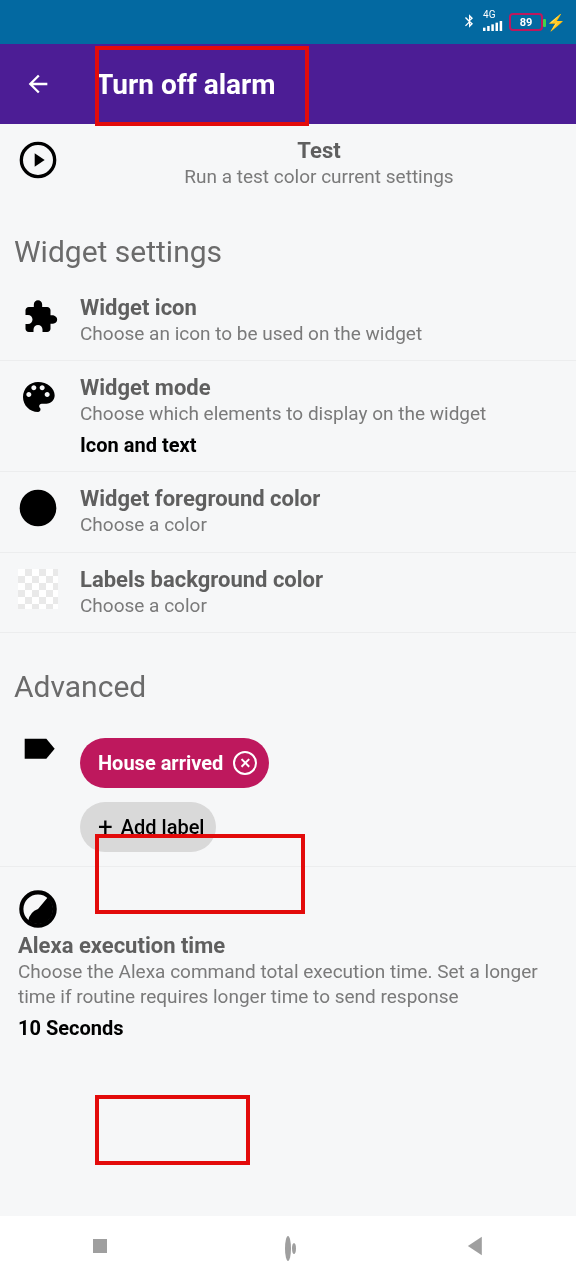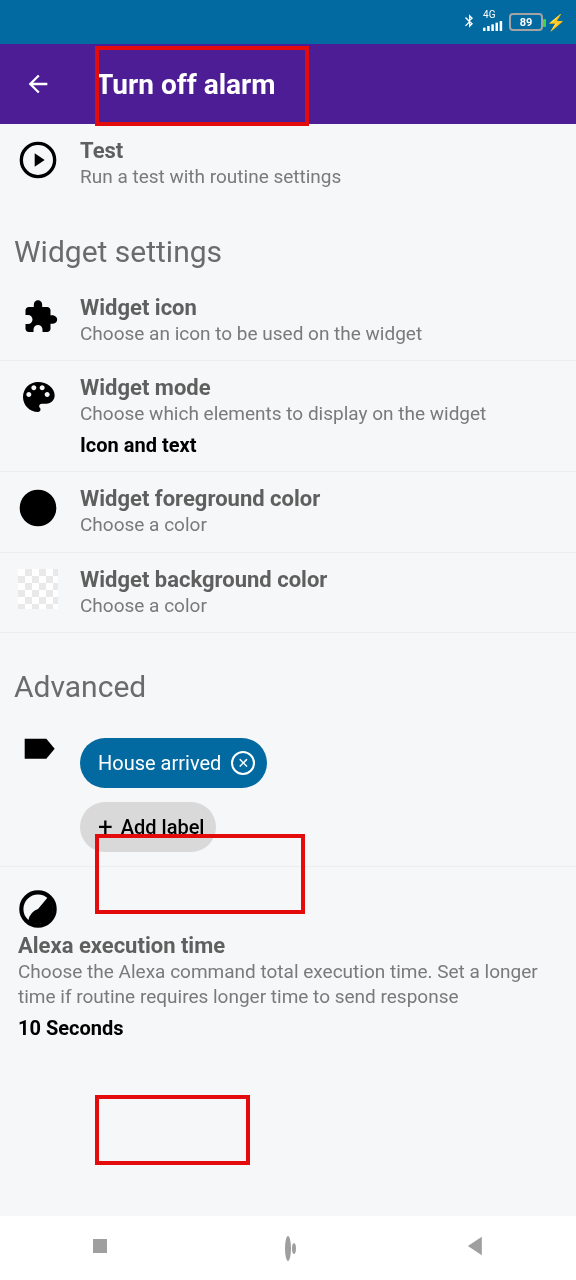--- a/index.html
+++ b/index.html
@@ -2,21 +2,21 @@
 <html><head>
 <meta charset="utf-8">
 <style>
   * { box-sizing: border-box; margin: 0; padding: 0; }
   body { width: 576px; height: 1280px; font-family: Roboto, Arial, sans-serif; background: #f6f7f8; overflow: hidden; position: relative; }
 
   
   .statusbar { height: 44px; background: #0369a1; display:flex; justify-content:flex-end; align-items:center; padding:0 10px; color:#fff; font-size:14px; gap:6px;}
   .statusbar .sig { font-size:10px; line-height:10px; text-align:left;}
   .battery { display:inline-flex; align-items:center; }
-  .battery-box { width:34px; height:18px; border:2px solid #a3a3a3; border-radius:4px; position:relative; display:flex; align-items:center; justify-content:center; font-size:11px; font-weight:700; color:#fff;}
+  .battery-box { width:34px; height:18px; border:2px solid #be185d; border-radius:4px; position:relative; display:flex; align-items:center; justify-content:center; font-size:11px; font-weight:700; color:#fff;}
   .battery-box::after { content:""; position:absolute; right:-5px; top:4px; width:3px; height:8px; background:#3fd44b; border-radius:1px;}
   .bolt { margin-left:3px; font-size:16px; color:#fff;}
 
   
   .appbar { height: 80px; background:#4c1d95; display:flex; align-items:center; padding:0 18px; color:#fff;}
   .back { width:40px; height:40px; display:flex; align-items:center; justify-content:center; }
   .back svg { width:28px; height:28px; fill:#fff;}
   .appbar-title { font-size:28px; font-weight:700; margin-left:26px; padding:18px 12px; position:relative;}
 
   
@@ -38,21 +38,21 @@
     linear-gradient(-45deg,#e9e9e9 25%,transparent 25%),
     linear-gradient(45deg,transparent 75%,#e9e9e9 75%),
     linear-gradient(-45deg,transparent 75%,#e9e9e9 75%);
     background-size:14px 14px;
     background-position:0 0,0 7px,7px -7px,-7px 0;
     background-color:#fff;}
 
   
   .chip-row { display:flex; flex-wrap:wrap; gap:10px; margin-top:8px;}
   .chip { display:inline-flex; align-items:center; height:50px; padding:0 12px 0 18px; border-radius:25px; font-size:20px;}
-  .chip.blue { background:#0369a1; color:#fff;}
+  .chip.blue { background:#be185d; color:#fff;font-weight:bold;}
   .chip .x { width:24px; height:24px; border:2px solid #fff; border-radius:50%; margin-left:10px; display:flex; align-items:center; justify-content:center; font-size:14px; color:#fff;}
   .chip.grey { background:#d9d9d9; color:#000; font-weight:500;}
   .chip.grey .plus { font-size:26px; margin-right:8px; font-weight:400;}
 
   .strike { text-decoration: line-through; }
 
   
   .hl { position:absolute; border:4px solid #e30b0b; pointer-events:none;}
   .hl1 { left:95px; top:46px; width:214px; height:80px;}
   .hl2 { left:95px; top:834px; width:210px; height:80px;}
@@ -95,32 +95,32 @@
   <div class="back">
     <svg viewBox="0 0 24 24">
         <path d="M20 11H7.8l5.6-5.6L12 4l-8 8 8 8 1.4-1.4L7.8 13H20z"></path>
       </svg>
   </div>
   <div class="appbar-title">Turn off alarm</div>
 </div>
 
 <div class="content">
 
-  <div class="item" style="border-bottom:none;">
+  <div class="item" style="border-bottom:none;text-align:center;">
     <div class="iconbox">
       <span>
         <svg viewBox="0 0 24 24" fill="none" stroke="#000" stroke-width="2">
             <circle cx="12" cy="12" r="10"></circle>
             <path d="M10 8l6 4-6 4z" fill="#000" stroke="none"></path>
           </svg>
       </span>
     </div>
     <div class="txt">
       <div class="title">Test</div>
-      <div class="sub">Run a test with routine settings</div>
+      <div class="sub">Run a test color current settings</div>
     </div>
   </div>
 
   <div class="section-hdr">Widget settings</div>
 
   <div class="item">
     <div class="iconbox">
       <span>
         <svg viewBox="0 0 24 24" fill="#000">
             <path d="M20.5 11h-1V8c0-1.1-.9-2-2-2h-3V4.5C14.5 3.1 13.4 2 12 2S9.5 3.1 9.5 4.5V6h-3C5.4 6 4.5 6.9 4.5 8v2.8H6c1.5 0 2.7 1.2 2.7 2.7S7.5 16.2 6 16.2H4.5V19c0 1.1.9 2 2 2h2.8v-1.5c0-1.5 1.2-2.7 2.7-2.7s2.7 1.2 2.7 2.7V21h2.8c1.1 0 2-.9 2-2v-3h1.5c1.4 0 2.5-1.1 2.5-2.5S21.9 11 20.5 11z"></path>
@@ -160,21 +160,21 @@
       <div class="title">Widget foreground color</div>
       <div class="sub">Choose a color</div>
     </div>
   </div>
 
   <div class="item">
     <div class="iconbox">
       <span class="transparent-swatch"></span>
     </div>
     <div class="txt">
-      <div class="title">Widget background color</div>
+      <div class="title">Labels background color</div>
       <div class="sub">Choose a color</div>
     </div>
   </div>
 
   <div class="section-hdr advanced">Advanced</div>
 
   <div class="item" style="border-bottom:1px solid rgba(0,0,0,0.04);">
     <div class="iconbox">
       <span>
         <svg viewBox="0 0 24 24" fill="#000">

